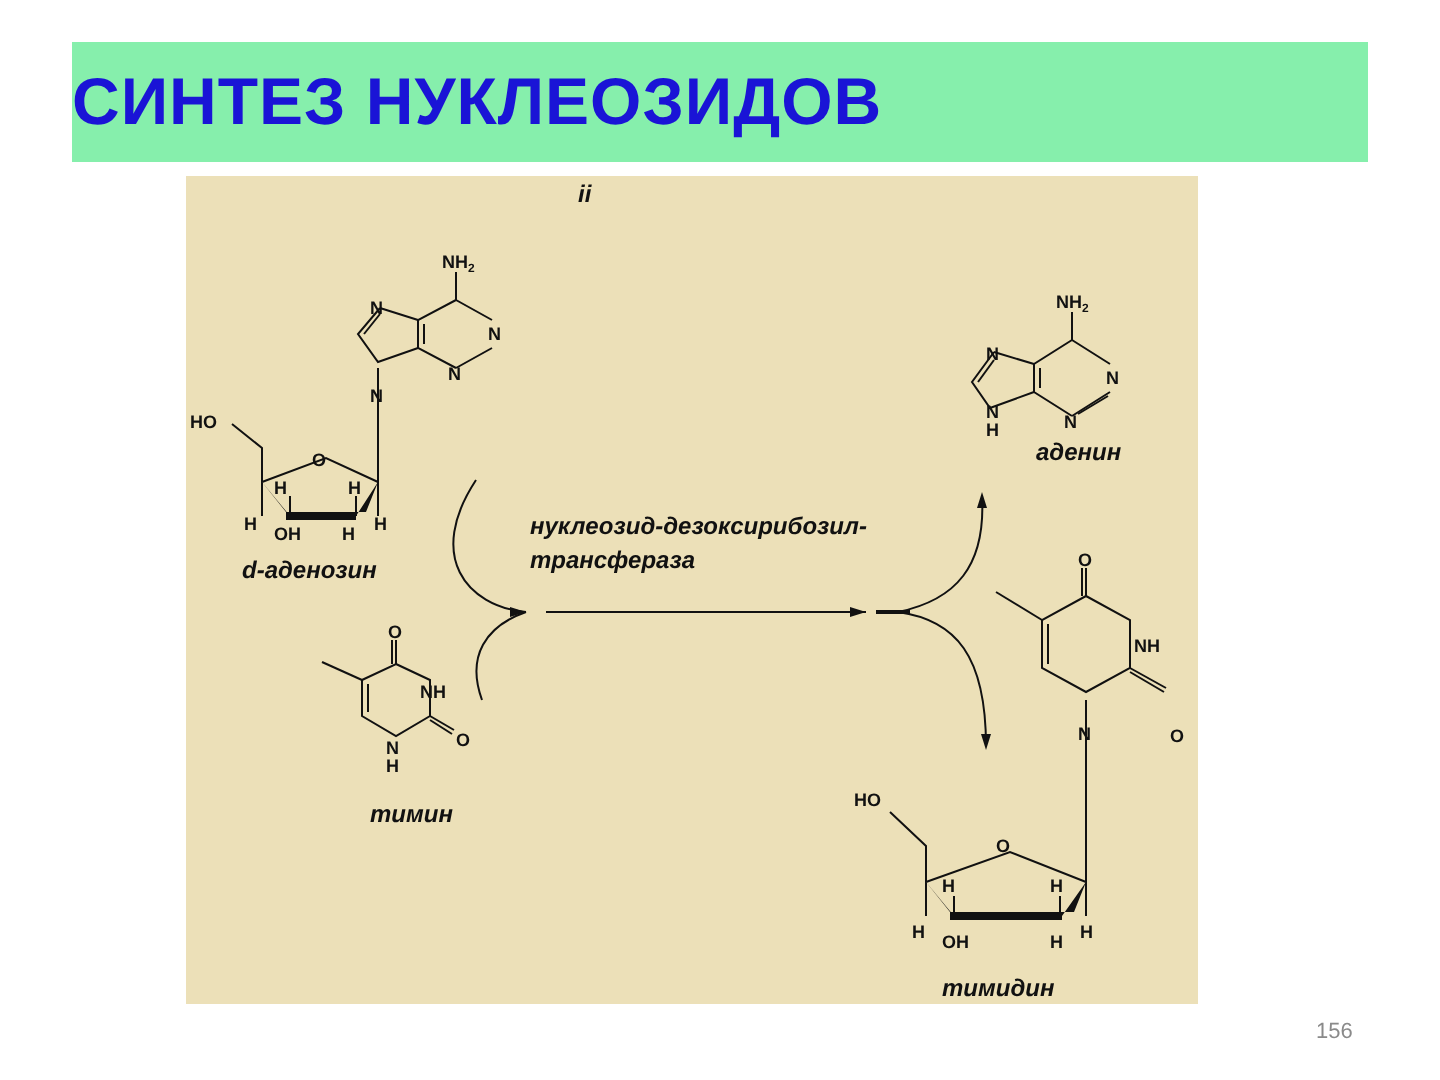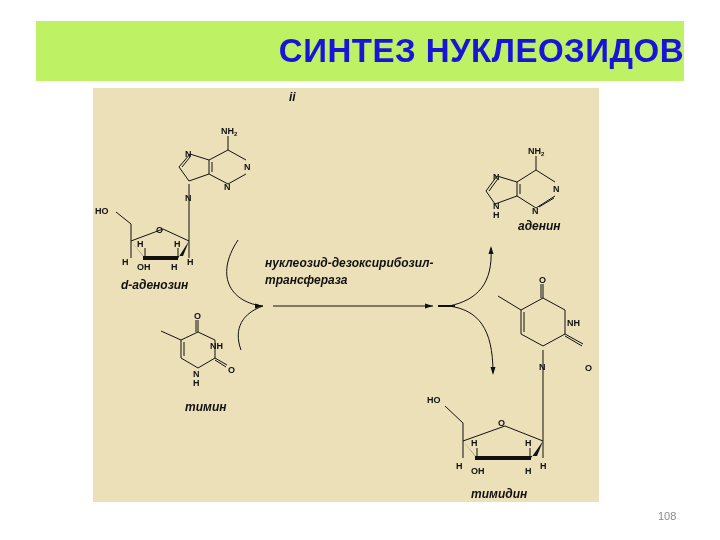--- a/index.html
+++ b/index.html
@@ -1,17 +1,17 @@
 <!DOCTYPE html>
 <html><head>
 <meta charset="utf-8">
 <style>
   html,body{margin:0;padding:0;}
   body{width:720px;height:540px;background:#ffffff;position:relative;overflow:hidden;font-family:"Liberation Sans",sans-serif;}
-  .title-bar{position:absolute;left:36px;top:21px;width:648px;height:60px;background:#bef264;display:flex;align-items:center;justify-content:flex-end;}
+  .title-bar{position:absolute;left:36px;top:21px;width:648px;height:60px;background:#86efac;display:flex;align-items:center;justify-content:flex-start;}
   .title-text{color:#1a14d6;font-family:"Liberation Sans",sans-serif;font-weight:bold;font-size:33px;letter-spacing:0.5px;}
   .figure{position:absolute;left:93px;top:88px;width:506px;height:414px;background:#ece0b8;}
   .figure svg{position:absolute;left:0;top:0;}
   .page-num{position:absolute;left:658px;top:510px;font-size:11px;color:#8a8a8a;font-family:"Liberation Sans",sans-serif;}
   .lbl{font-family:"Liberation Sans",sans-serif;font-size:9px;font-weight:bold;fill:#111;}
   .name{font-family:"Liberation Sans",sans-serif;font-size:12px;font-weight:bold;font-style:italic;fill:#111;}
 </style>
 </head>
 <body>
 
@@ -132,13 +132,13 @@
     <text class="lbl" x="378" y="358">H</text>
     <text class="lbl" x="432" y="358">H</text>
     <text class="lbl" x="363" y="381">H</text>
     <text class="lbl" x="432" y="386">H</text>
     <text class="lbl" x="447" y="381">H</text>
     <text class="lbl" x="378" y="386">OH</text>
     <text class="name" x="378" y="410">тимидин</text>
   </svg>
 </div>
 
-<div class="page-num">108</div>
+<div class="page-num">156</div>
 
 </body></html>

